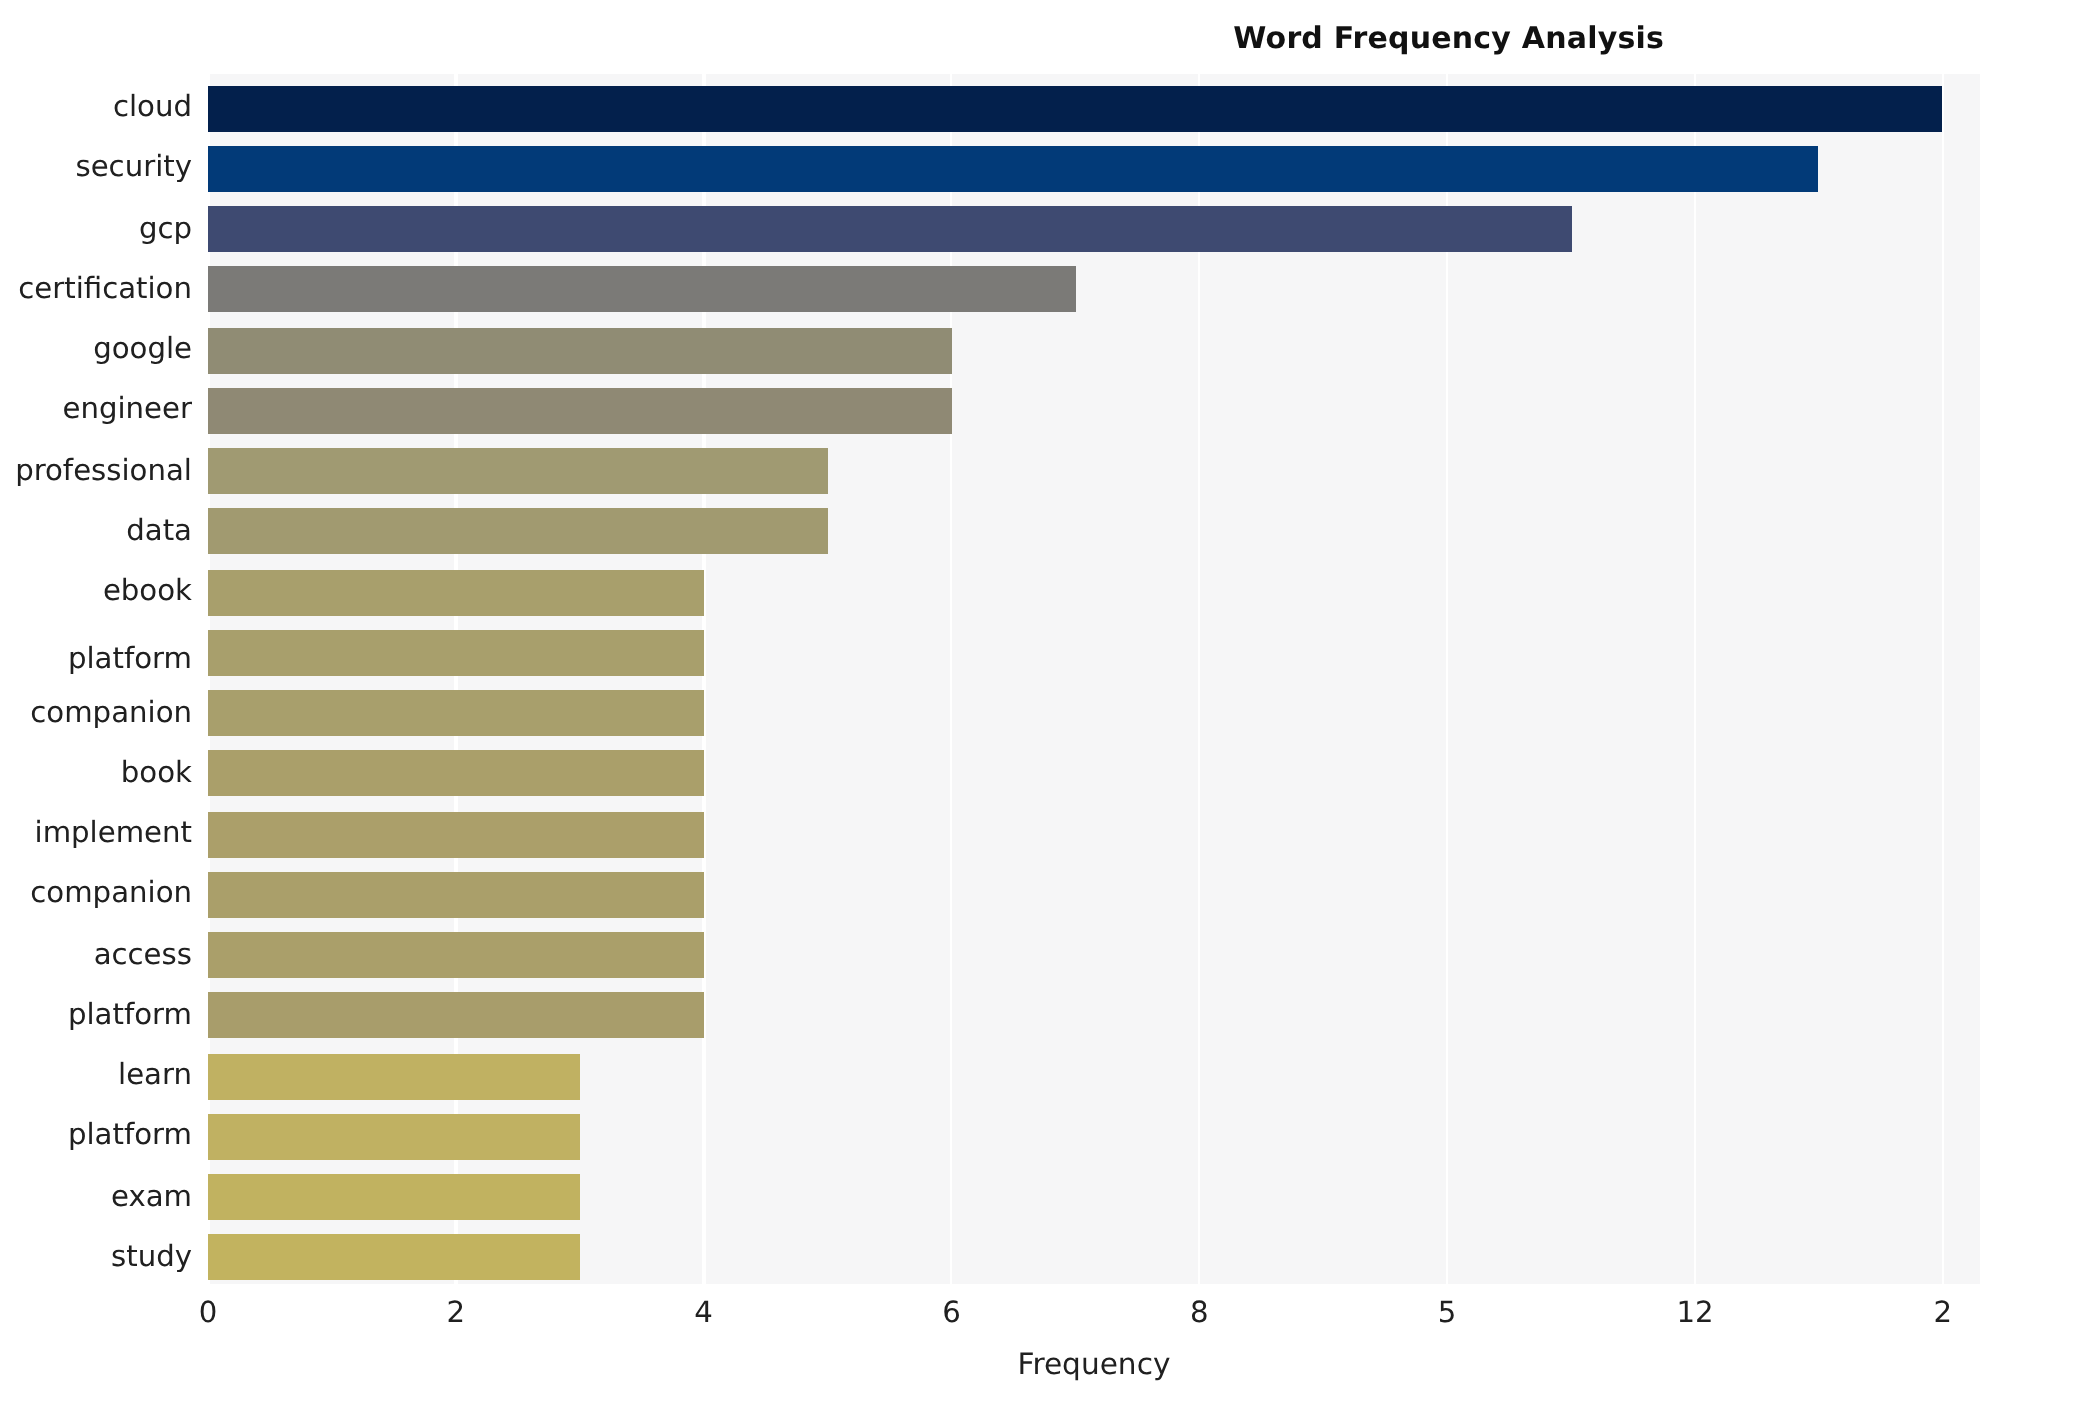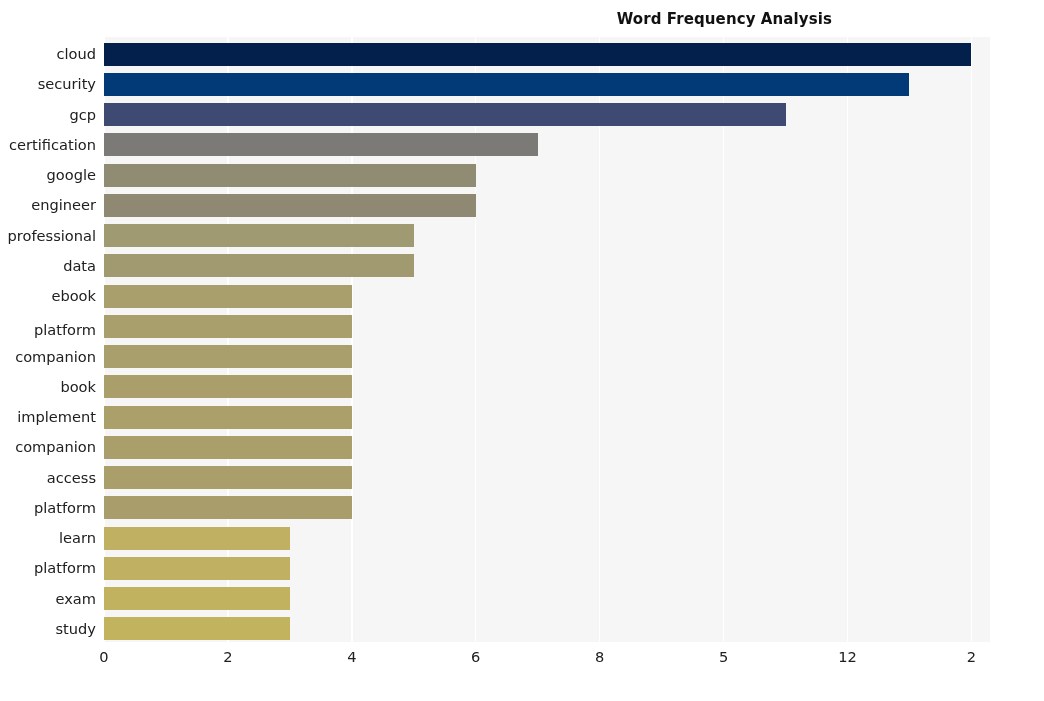--- a/index.html
+++ b/index.html
@@ -221,14 +221,15 @@
       <div class="xlabel" style="left: 0px;">0</div>
       <div class="xlabel" style="left: 123.916px;">2</div>
       <div class="xlabel" style="left: 247.832px;">4</div>
       <div class="xlabel" style="left: 371.748px;">6</div>
       <div class="xlabel" style="left: 495.664px;">8</div>
       <div class="xlabel" style="left: 619.58px;">5</div>
       <div class="xlabel" style="left: 743.497px;">12</div>
       <div class="xlabel" style="left: 867.413px;">2</div>
     </div>
 
+  <div id="xaxis-title">Frequency</div>
 
 </div>
 
 </body></html>

